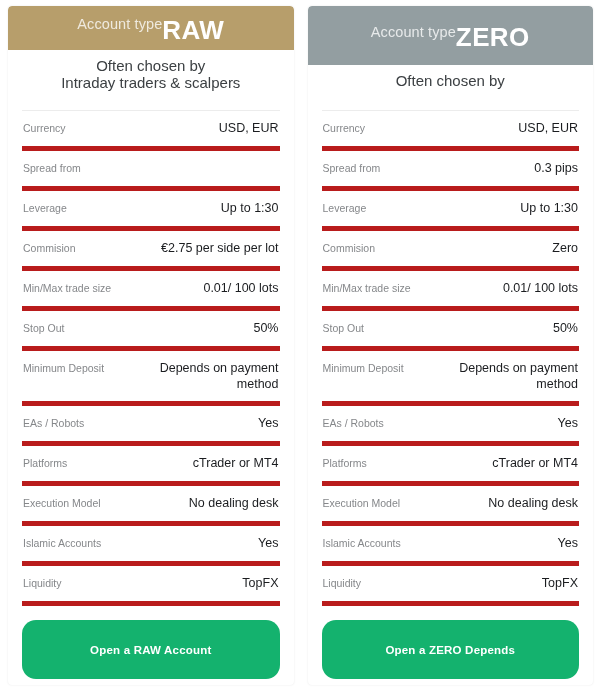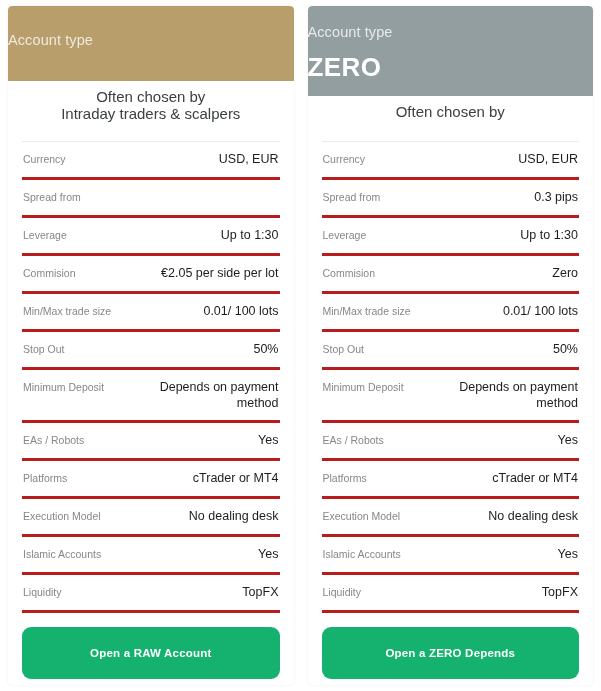--- a/index.html
+++ b/index.html
@@ -28,22 +28,22 @@
     flex-direction: column;
     background: #ffffff;
     border-radius: 4px;
     overflow: hidden;
     box-shadow: 0 0 2px rgba(0,0,0,0.10);
   }
   .card-header {
     height: 104px;
     border-radius: 4px 4px 0 0;
     display: flex;
-    flex-direction: column;
-    align-items: flex-start;
+    flex-direction: row;
+    align-items: center;
     justify-content: center;
     box-sizing: border-box;
     padding-top: 4px;
   }
   .card-header.raw  { background: #b79e6b; }
   .card-header.zero { background: #939ea1; }
   .header-eyebrow {
     color: rgba(255,255,255,0.78);
     font-size: 14.5px;
     font-weight: 400;
@@ -81,21 +81,21 @@
     display: flex;
     flex-direction: column;
     border-top: 1px solid #ececec;
   }
   .spec-row {
     display: flex;
     align-items: flex-start;
     justify-content: space-between;
     gap: 20px;
     padding: 9px 1px 9px 1px;
-    border-bottom: 3px solid #b91c1c;
+    border-bottom: 5px solid #b91c1c;
     min-height: 17px;
   }
   .spec-label {
     color: #85878a;
     font-size: 10.5px;
     line-height: 16px;
     white-space: nowrap;
     flex: 0 0 auto;
   }
   .spec-value {
@@ -113,38 +113,39 @@
   .cta-button {
     display: block;
     width: 100%;
     border: none;
     background: #14b26e;
     color: #ffffff;
     font-family: "Liberation Sans", sans-serif;
     font-size: 11.5px;
     font-weight: 700;
     letter-spacing: 0.2px;
-    height: 52px;
-    border-radius: 9px;
+    height: 59px;
+    border-radius: 14px;
     cursor: pointer;
   }
   .card-body-inner {
     display: flex;
     flex-direction: column;
     flex: 1 1 auto;
   }
 </style>
 </head>
 <body>
 
 <div class="comparison">
 
   <div class="card">
     <div class="card-header raw">
       <div class="header-eyebrow">Account type</div>
+      <div class="header-title">RAW</div>
     </div>
     <div class="card-body">
       <div class="card-body-inner">
         <div class="tagline">
           <span class="tagline-lead">Often chosen by</span>
           <span class="tagline-text">Intraday traders &amp; scalpers</span>
         </div>
         <div class="spec-table">
           <div class="spec-row">
             <span class="spec-label">Currency</span>
@@ -152,21 +153,21 @@
           </div>
           <div class="spec-row">
             <span class="spec-label">Spread from</span>
           </div>
           <div class="spec-row">
             <span class="spec-label">Leverage</span>
             <span class="spec-value">Up to 1:30</span>
           </div>
           <div class="spec-row">
             <span class="spec-label">Commision</span>
-            <span class="spec-value">€2.05 per side per lot</span>
+            <span class="spec-value">€2.75 per side per lot</span>
           </div>
           <div class="spec-row">
             <span class="spec-label">Min/Max trade size</span>
             <span class="spec-value">0.01/ 100 lots</span>
           </div>
           <div class="spec-row">
             <span class="spec-label">Stop Out</span>
             <span class="spec-value">50%</span>
           </div>
           <div class="spec-row">

